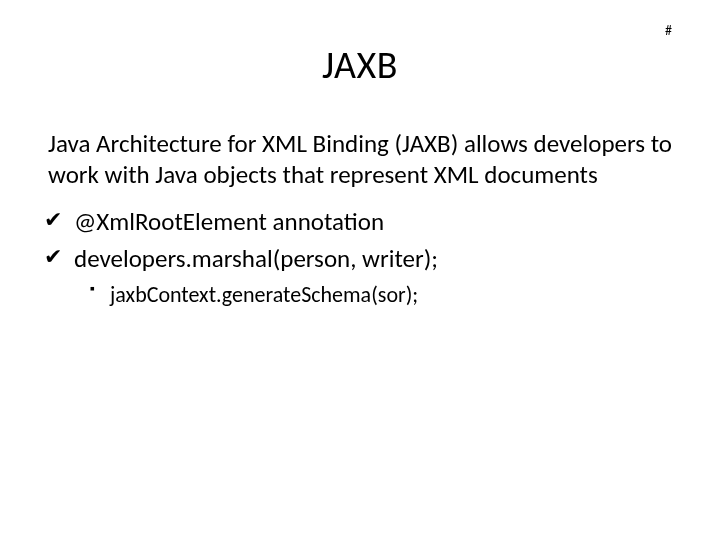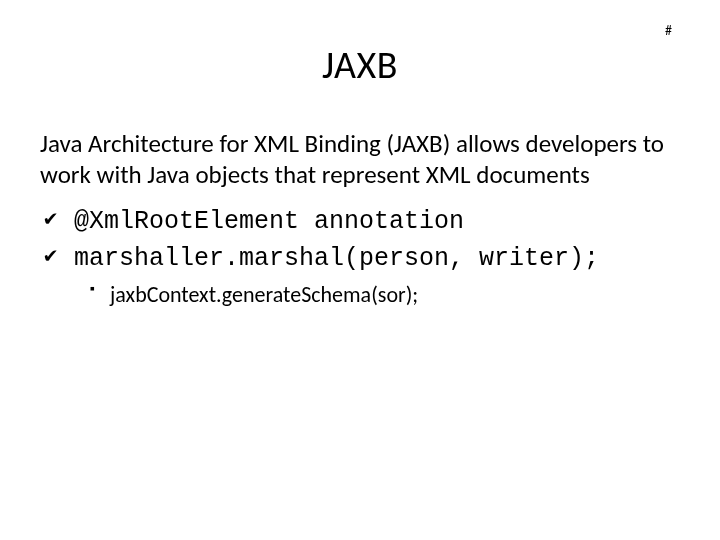--- a/index.html
+++ b/index.html
@@ -29,28 +29,27 @@
     text-align: center;
     font-size: 38px;
     font-weight: 400;
     margin-top: 22px;
     margin-bottom: 40px;
     letter-spacing: 0.5px;
   }
   .intro {
     font-size: 25px;
     line-height: 1.25;
-    margin-left: 0;
+    margin-left: 8px;
     margin-right: 8px;
     margin-bottom: 12px;
   }
   ul.bullets {
     list-style: none;
     margin-left: 0;
-    font-family: Liberation Mono, monospace;
   }
   ul.bullets > li {
     font-size: 25px;
     line-height: 1.5;
     position: relative;
     padding-left: 34px;
   }
   ul.bullets > li::before {
     content: "✔";
     position: absolute;
@@ -80,18 +79,18 @@
 </style>
 </head>
 <body>
 
 <div class="slide">
   <div class="page-marker">#</div>
   <h1 class="title">JAXB</h1>
   <p class="intro">Java Architecture for XML Binding (JAXB) allows developers to work with Java objects that represent XML documents</p>
   <ul class="bullets">
     <li>@XmlRootElement annotation</li>
-    <li>marshaller.marshal(person, writer);</li>
+    <li>developers.marshal(person, writer);</li>
   </ul>
   <ul class="sub">
     <li>jaxbContext.generateSchema(sor);</li>
   </ul>
 </div>
 
 </body></html>

